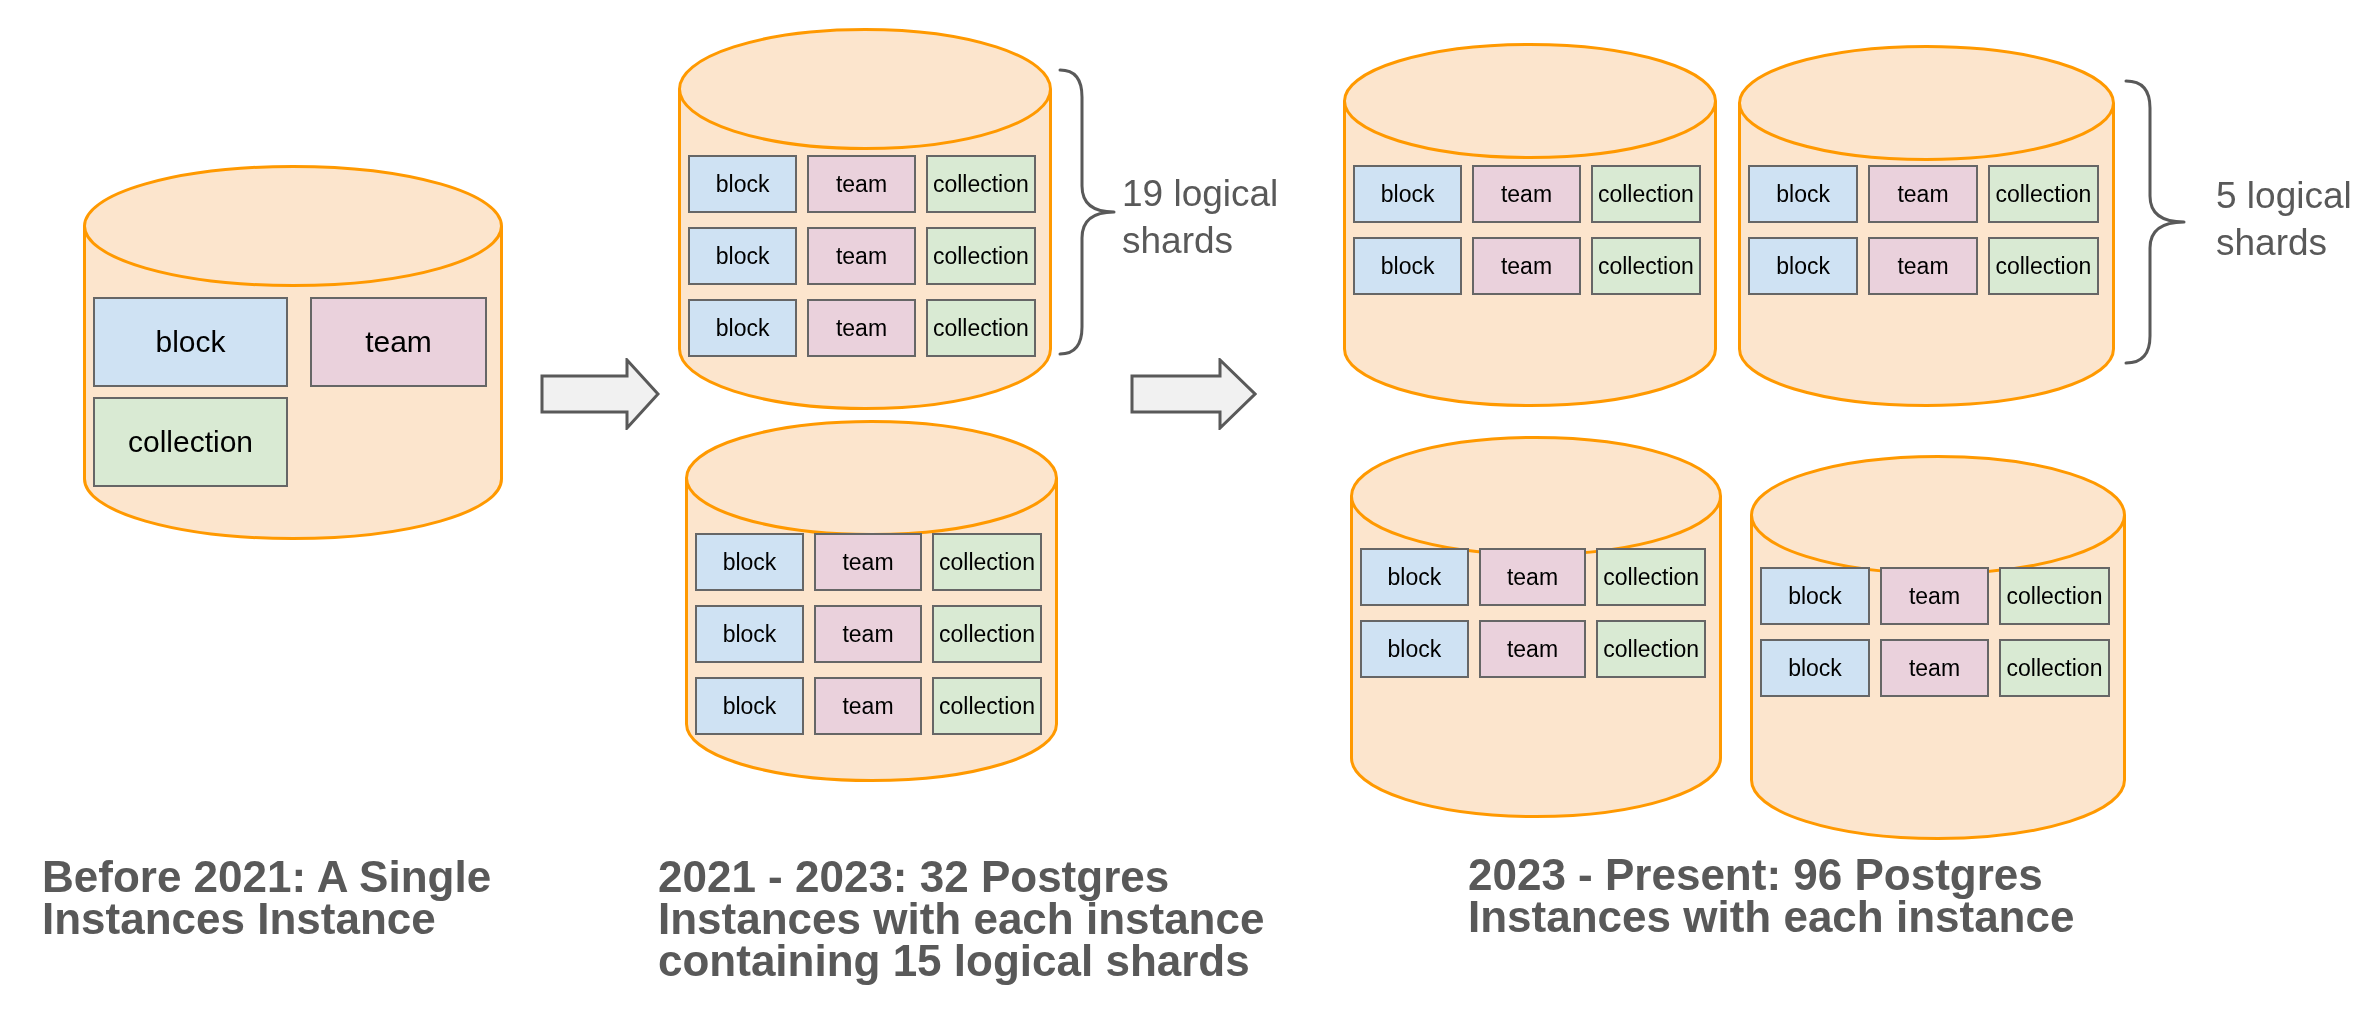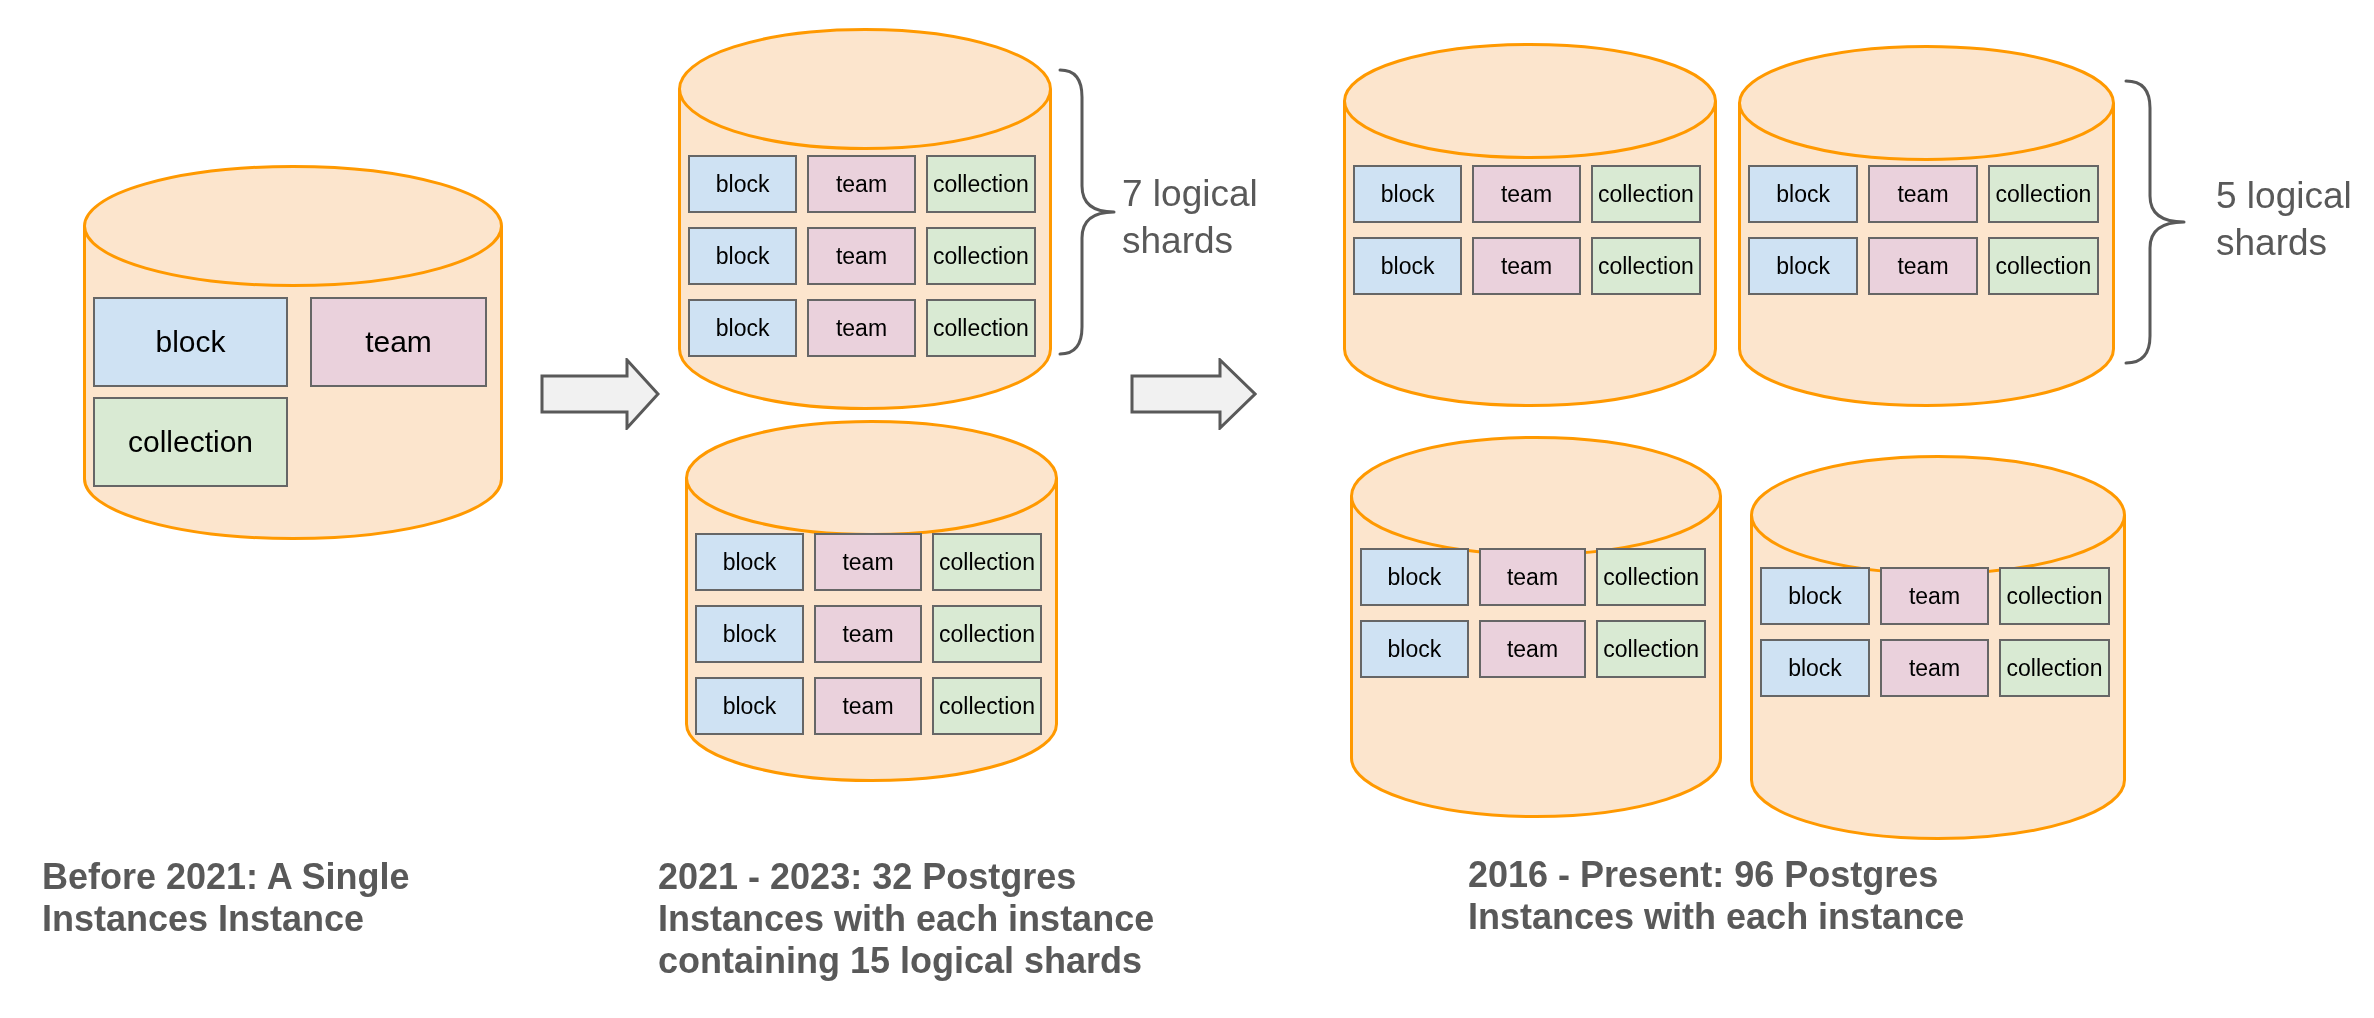--- a/index.html
+++ b/index.html
@@ -22,21 +22,21 @@
   }
   .tbox span{white-space:nowrap;}
   .t-block{background:var(--block-fill,#CFE2F3);}
   .t-team{background:var(--team-fill,#EAD1DC);}
   .t-collection{background:var(--collection-fill,#D9EAD3);}
   .small-box{height:58px;font-size:23px;}
   .big-box{height:90px;font-size:30px;}
   .caption{
     position:absolute;
     color:var(--caption-color,#595959);
-    font-weight:bold;font-size:36px;line-height:42px;
+    font-weight:bold;font-size:44px;line-height:42px;
     white-space:nowrap;
   }
   .annotation{
     position:absolute;
     color:var(--caption-color,#595959);
     font-size:37px;line-height:47px;
     white-space:nowrap;
   }
   .shape{position:absolute;}
 </style>
@@ -273,33 +273,33 @@
     <svg class="shape" width="127" height="72" style="left: 1130px; top: 358px;">
       <polygon points="2,18 90,18 90,2 125,36 90,70 90,54 2,54" fill="#F1F1F1" stroke="#595959" stroke-width="3" stroke-linejoin="miter"></polygon>
     </svg>
     <svg class="shape" width="58" height="290" style="left: 1058px; top: 67px;">
       <path d="M2,3 Q24,3 24,30 L24,119 Q24,145 56,145 Q24,145 24,171 L24,260 Q24,287 2,287" fill="none" stroke="#595959" stroke-width="3" stroke-linecap="round" stroke-linejoin="round"></path>
     </svg>
     <svg class="shape" width="62" height="288" style="left: 2124px; top: 78px;">
       <path d="M2,3 Q26,3 26,30 L26,118 Q26,144 60,144 Q26,144 26,170 L26,258 Q26,285 2,285" fill="none" stroke="#595959" stroke-width="3" stroke-linecap="round" stroke-linejoin="round"></path>
     </svg>
     <div class="annotation" style="left: 1122px; top: 170px;">
-      <div>7 logical</div>
+      <div>19 logical</div>
       <div>shards</div>
     </div>
     <div class="annotation" style="left: 2216px; top: 172px;">
       <div>5 logical</div>
       <div>shards</div>
     </div>
     <div class="caption" style="left: 42px; top: 856px;">
       <div>Before 2021: A Single</div>
       <div>Instances Instance</div>
     </div>
     <div class="caption" style="left: 658px; top: 856px;">
       <div>2021 - 2023: 32 Postgres</div>
       <div>Instances with each instance</div>
       <div>containing 15 logical shards</div>
     </div>
     <div class="caption" style="left: 1468px; top: 854px;">
-      <div>2016 - Present: 96 Postgres</div>
+      <div>2023 - Present: 96 Postgres</div>
       <div>Instances with each instance</div>
     </div>
   </div>
 
 </body></html>

